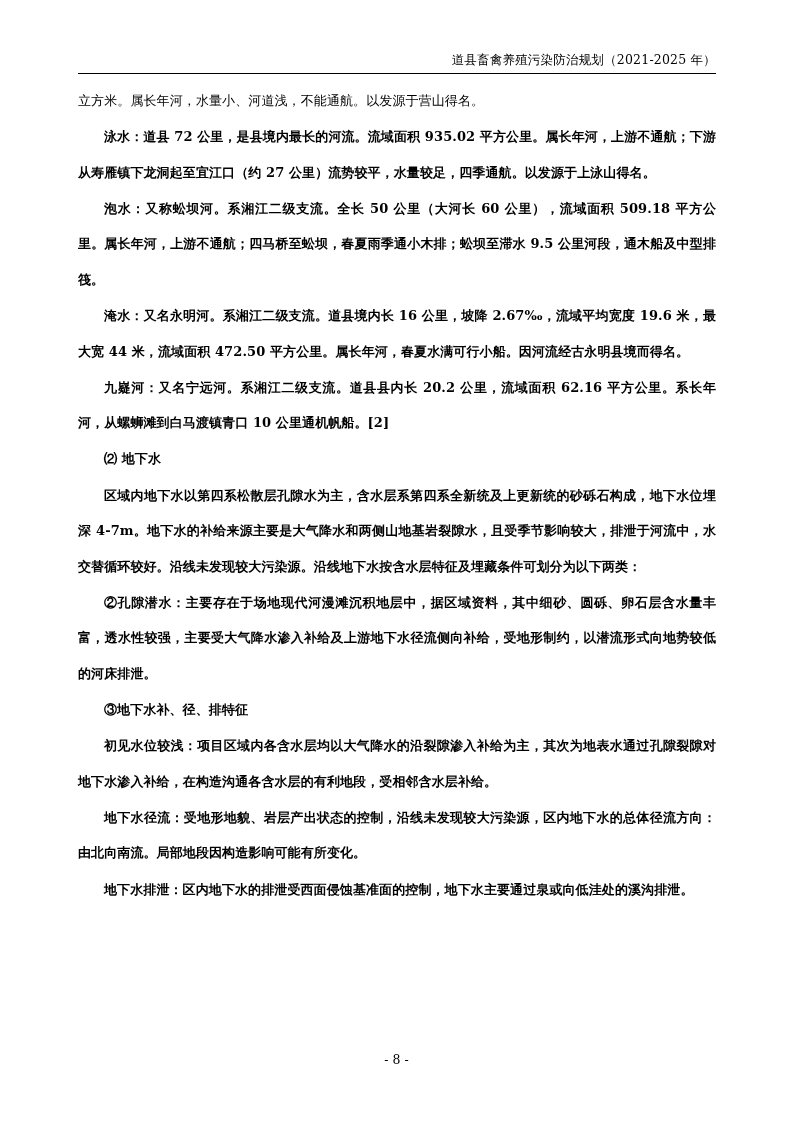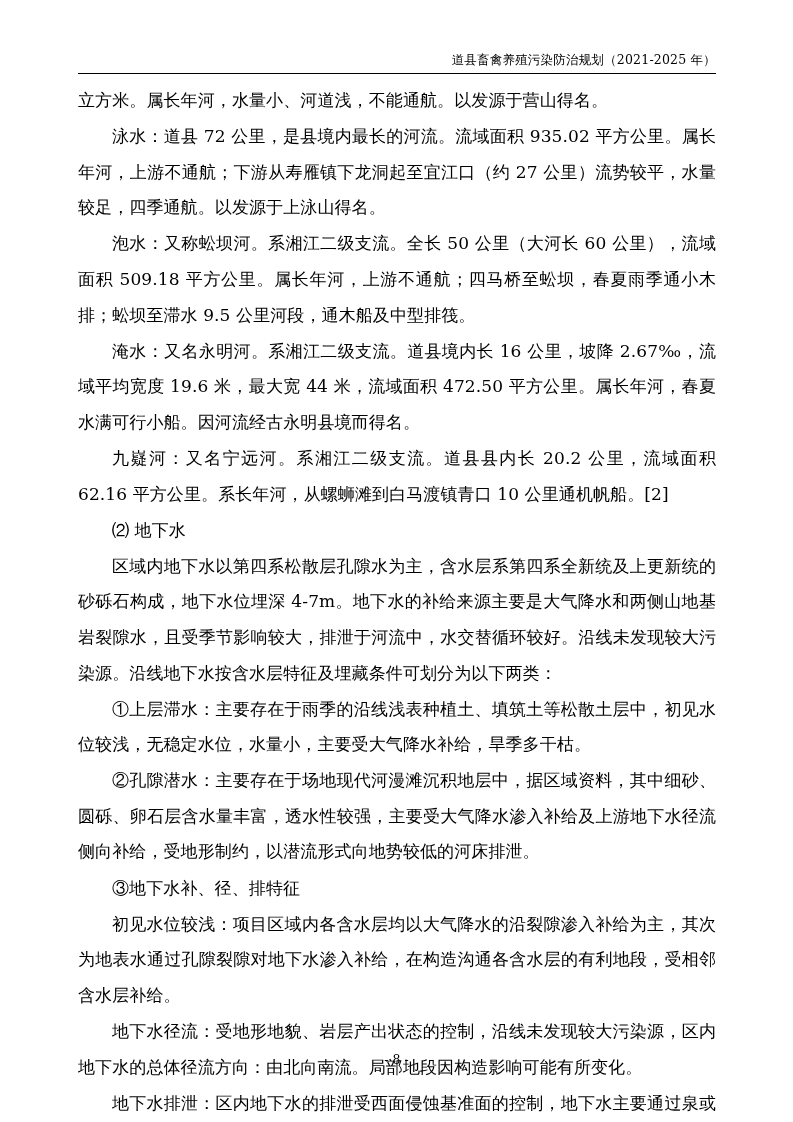--- a/index.html
+++ b/index.html
@@ -29,28 +29,29 @@
     font-family: "DejaVu Serif", "Liberation Serif", serif;
     letter-spacing: 0.2px;
     padding-bottom: 4px;
   }
   .header-rule {
     border-top: 1px solid #000000;
     margin-bottom: 9px;
   }
   .body-text p {
     margin: 0 0 0.5px 0;
-    font-size: 17px;
+    font-size: 13px;
     line-height: 35.6px;
     text-align: justify;
     text-justify: inter-ideograph;
     letter-spacing: 0.1px;
   }
   .indent {
     text-indent: 2em;
+    font-weight: bold;
   }
   .noindent {
     text-indent: 0;
   }
   .footer {
     position: absolute;
     left: 0;
     right: 0;
     top: 1052px;
     text-align: center;
@@ -69,21 +70,20 @@
     <div class="header-rule"></div>
 
     <div class="body-text">
       <p class="noindent">立方米。属长年河，水量小、河道浅，不能通航。以发源于营山得名。</p>
       <p class="indent">泳水：道县 72 公里，是县境内最长的河流。流域面积 935.02 平方公里。属长年河，上游不通航；下游从寿雁镇下龙洞起至宜江口（约 27 公里）流势较平，水量较足，四季通航。以发源于上泳山得名。</p>
       <p class="indent">泡水：又称蚣坝河。系湘江二级支流。全长 50 公里（大河长 60 公里），流域面积 509.18 平方公里。属长年河，上游不通航；四马桥至蚣坝，春夏雨季通小木排；蚣坝至滞水 9.5 公里河段，通木船及中型排筏。</p>
       <p class="indent">淹水：又名永明河。系湘江二级支流。道县境内长 16 公里，坡降 2.67‰，流域平均宽度 19.6 米，最大宽 44 米，流域面积 472.50 平方公里。属长年河，春夏水满可行小船。因河流经古永明县境而得名。</p>
       <p class="indent">九嶷河：又名宁远河。系湘江二级支流。道县县内长 20.2 公里，流域面积 62.16 平方公里。系长年河，从螺蛳滩到白马渡镇青口 10 公里通机帆船。[2]</p>
       <p class="indent">⑵ 地下水</p>
       <p class="indent">区域内地下水以第四系松散层孔隙水为主，含水层系第四系全新统及上更新统的砂砾石构成，地下水位埋深 4-7m。地下水的补给来源主要是大气降水和两侧山地基岩裂隙水，且受季节影响较大，排泄于河流中，水交替循环较好。沿线未发现较大污染源。沿线地下水按含水层特征及埋藏条件可划分为以下两类：</p>
-      <p class="indent">①上层滞水：主要存在于雨季的沿线浅表种植土、填筑土等松散土层中，初见水位较浅，无稳定水位，水量小，主要受大气降水补给，旱季多干枯。</p>
       <p class="indent">②孔隙潜水：主要存在于场地现代河漫滩沉积地层中，据区域资料，其中细砂、圆砾、卵石层含水量丰富，透水性较强，主要受大气降水渗入补给及上游地下水径流侧向补给，受地形制约，以潜流形式向地势较低的河床排泄。</p>
       <p class="indent">③地下水补、径、排特征</p>
       <p class="indent">初见水位较浅：项目区域内各含水层均以大气降水的沿裂隙渗入补给为主，其次为地表水通过孔隙裂隙对地下水渗入补给，在构造沟通各含水层的有利地段，受相邻含水层补给。</p>
       <p class="indent">地下水径流：受地形地貌、岩层产出状态的控制，沿线未发现较大污染源，区内地下水的总体径流方向：由北向南流。局部地段因构造影响可能有所变化。</p>
       <p class="indent">地下水排泄：区内地下水的排泄受西面侵蚀基准面的控制，地下水主要通过泉或向低洼处的溪沟排泄。</p>
     </div>
 
   </div>
 
   <div class="footer">- 8 -</div>

